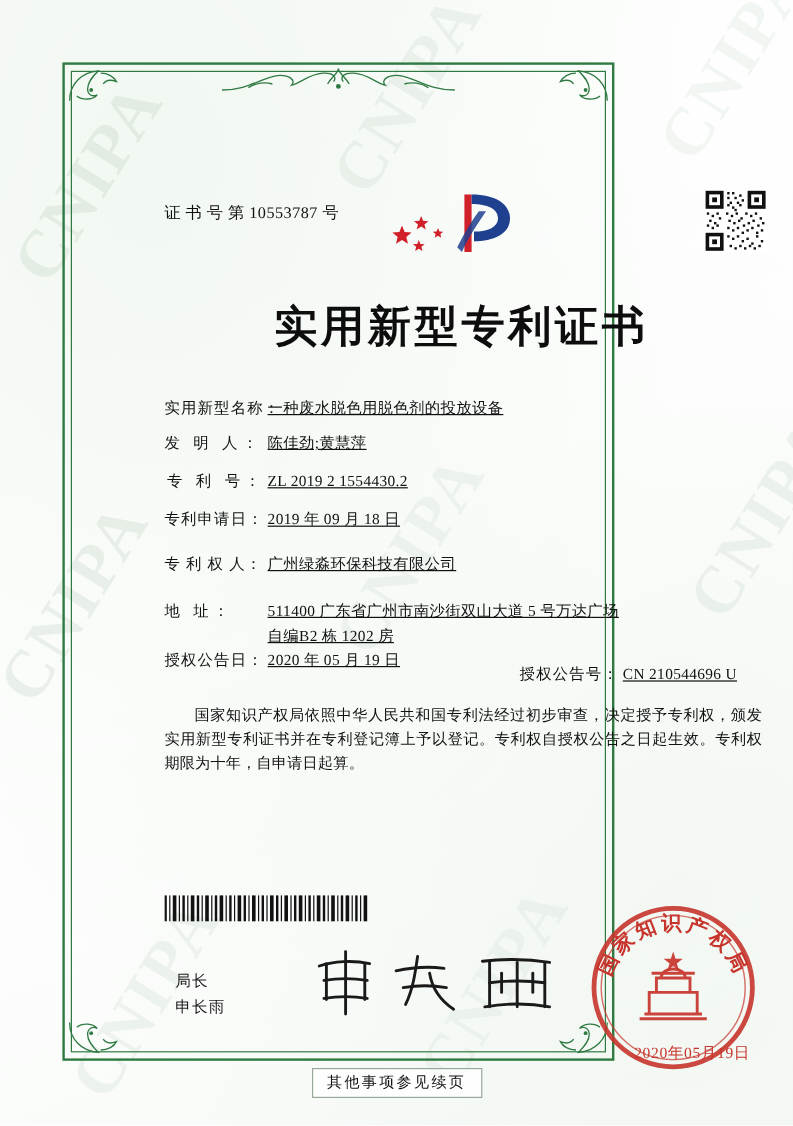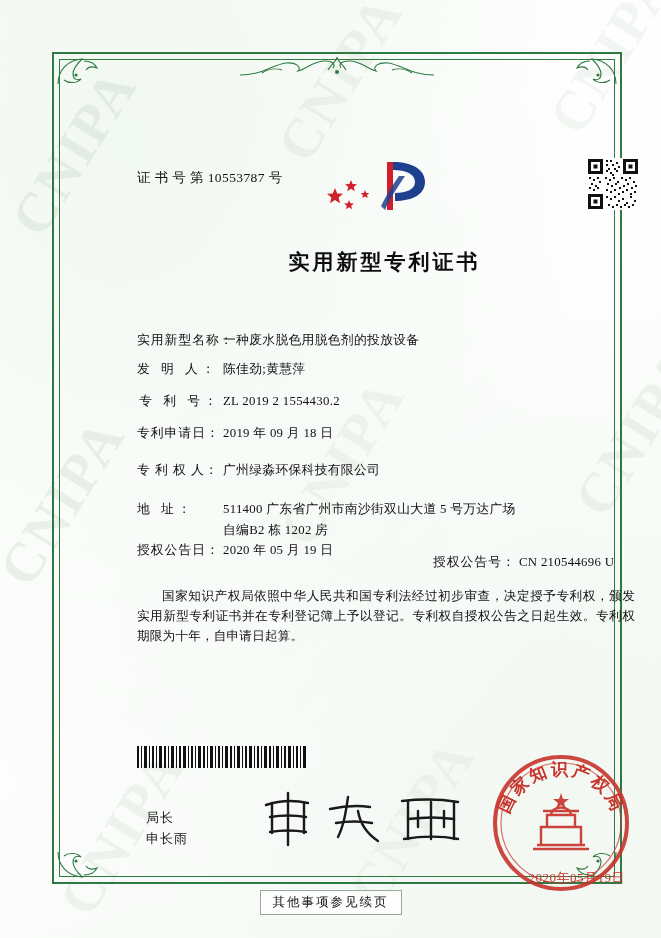--- a/index.html
+++ b/index.html
@@ -44,21 +44,21 @@
   .wm-5 { left: 250px;  top: 430px; font-size: 56px; transform: rotate(-58deg); color: rgba(150,175,150,0.11); }
   .wm-6 { left: 545px;  top: 400px; font-size: 56px; transform: rotate(-58deg); color: rgba(150,175,150,0.14); }
   .wm-7 { left: 30px;   top: 800px; font-size: 56px; transform: rotate(-58deg); color: rgba(150,175,150,0.13); }
   .wm-8 { left: 320px;  top: 790px; font-size: 56px; transform: rotate(-58deg); color: rgba(150,175,150,0.10); }
 
   
   #frame {
     position: absolute;
     left: 52px;
     top: 52px;
-    width: 570px;
+    width: 460px;
     height: 832px;
     border: 2px solid #2f7a42;
     box-sizing: border-box;
   }
   #frame-inner {
     position: absolute;
     inset: 5px;
     border: 1px solid #2f7a42;
   }
 
@@ -124,42 +124,42 @@
     height: 62px;
   }
 
   
   #doc-title {
     position: absolute;
     left: 0;
     right: 0;
     top: 114px;
     text-align: center;
-    font-size: 21px;
+    font-size: 36px;
     font-weight: bold;
     letter-spacing: 3px;
     color: #0d0d0d;
     font-family: Liberation Sans, sans-serif;
   }
 
   
   .field {
     position: absolute;
     left: 13px;
     font-size: 12.8px;
     color: #111;
     white-space: nowrap;
   }
   .flabel {
     display: inline-block;
     width: 86px;
     letter-spacing: 4px;
   }
   .flabel.tight { letter-spacing: 1.0px; }
-  .fvalue { letter-spacing: 0.3px; }
+  .fvalue { letter-spacing: 0.3px; text-decoration: underline; }
 
   .f1 { top: 198px; }
   .f2 { top: 227px; }
   .f3 { top: 259px; text-align: center; }
   .f4 { top: 291px; }
   .f5 { top: 328px; }
   .f6 { top: 367px; }
   .f6b { top: 388px; left: 99px; }
   .f7 { top: 408px; }
   .f7b { left: 265px; top: 420px; margin-left: 44px; }

